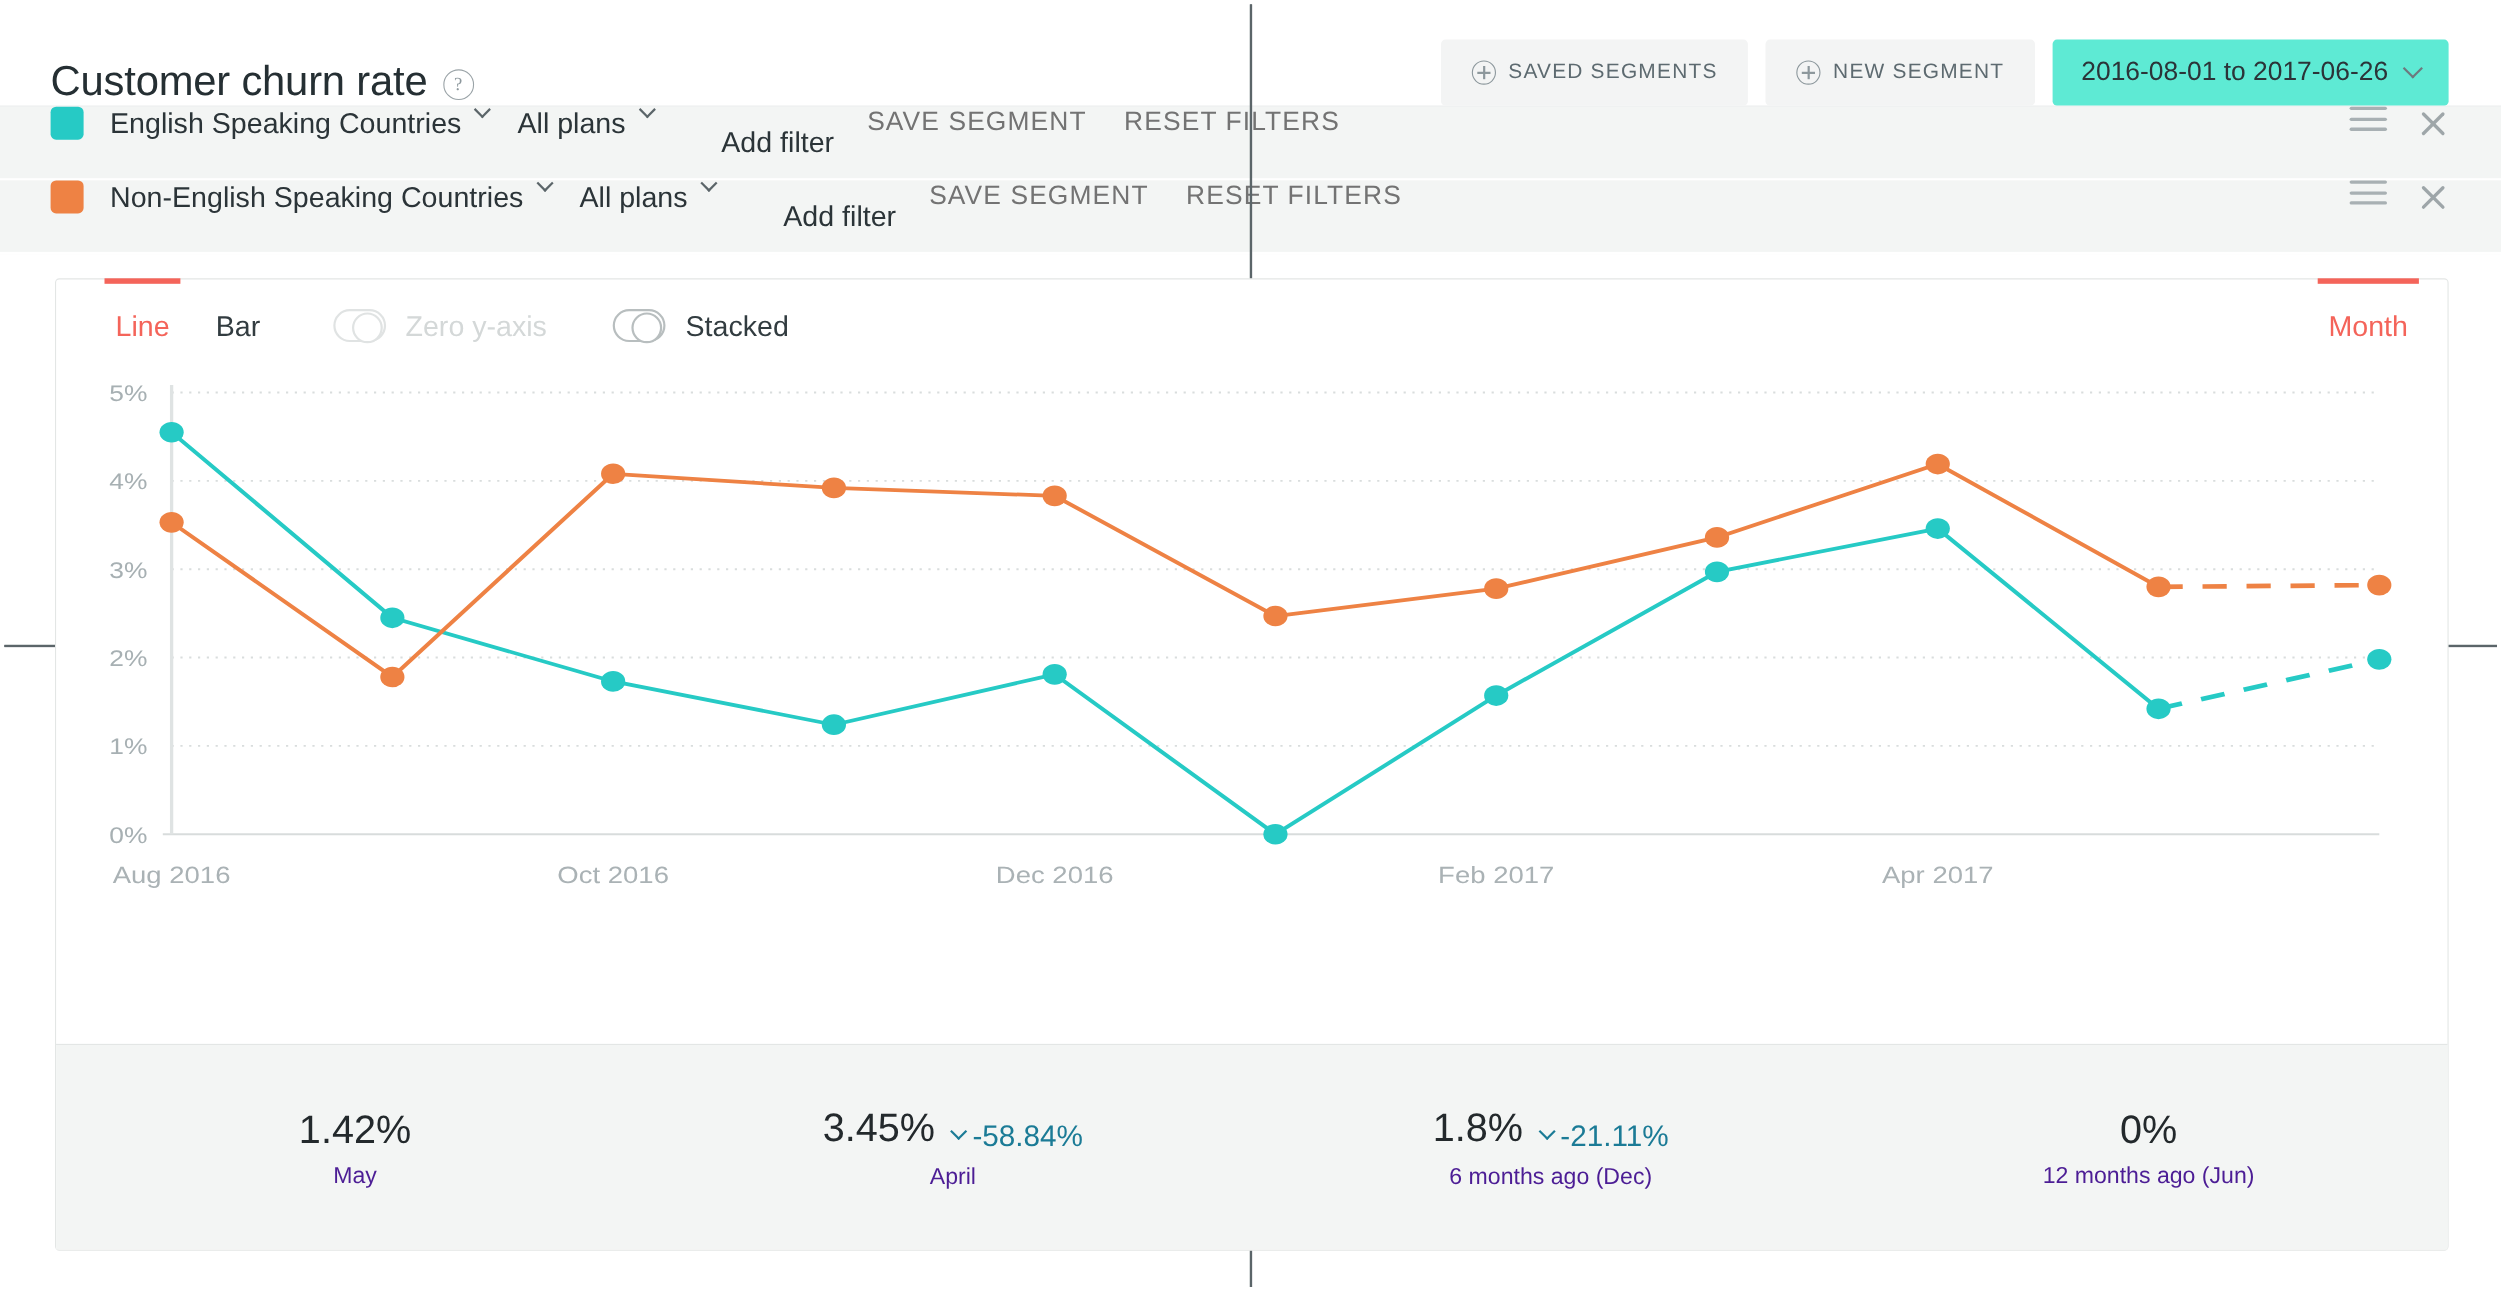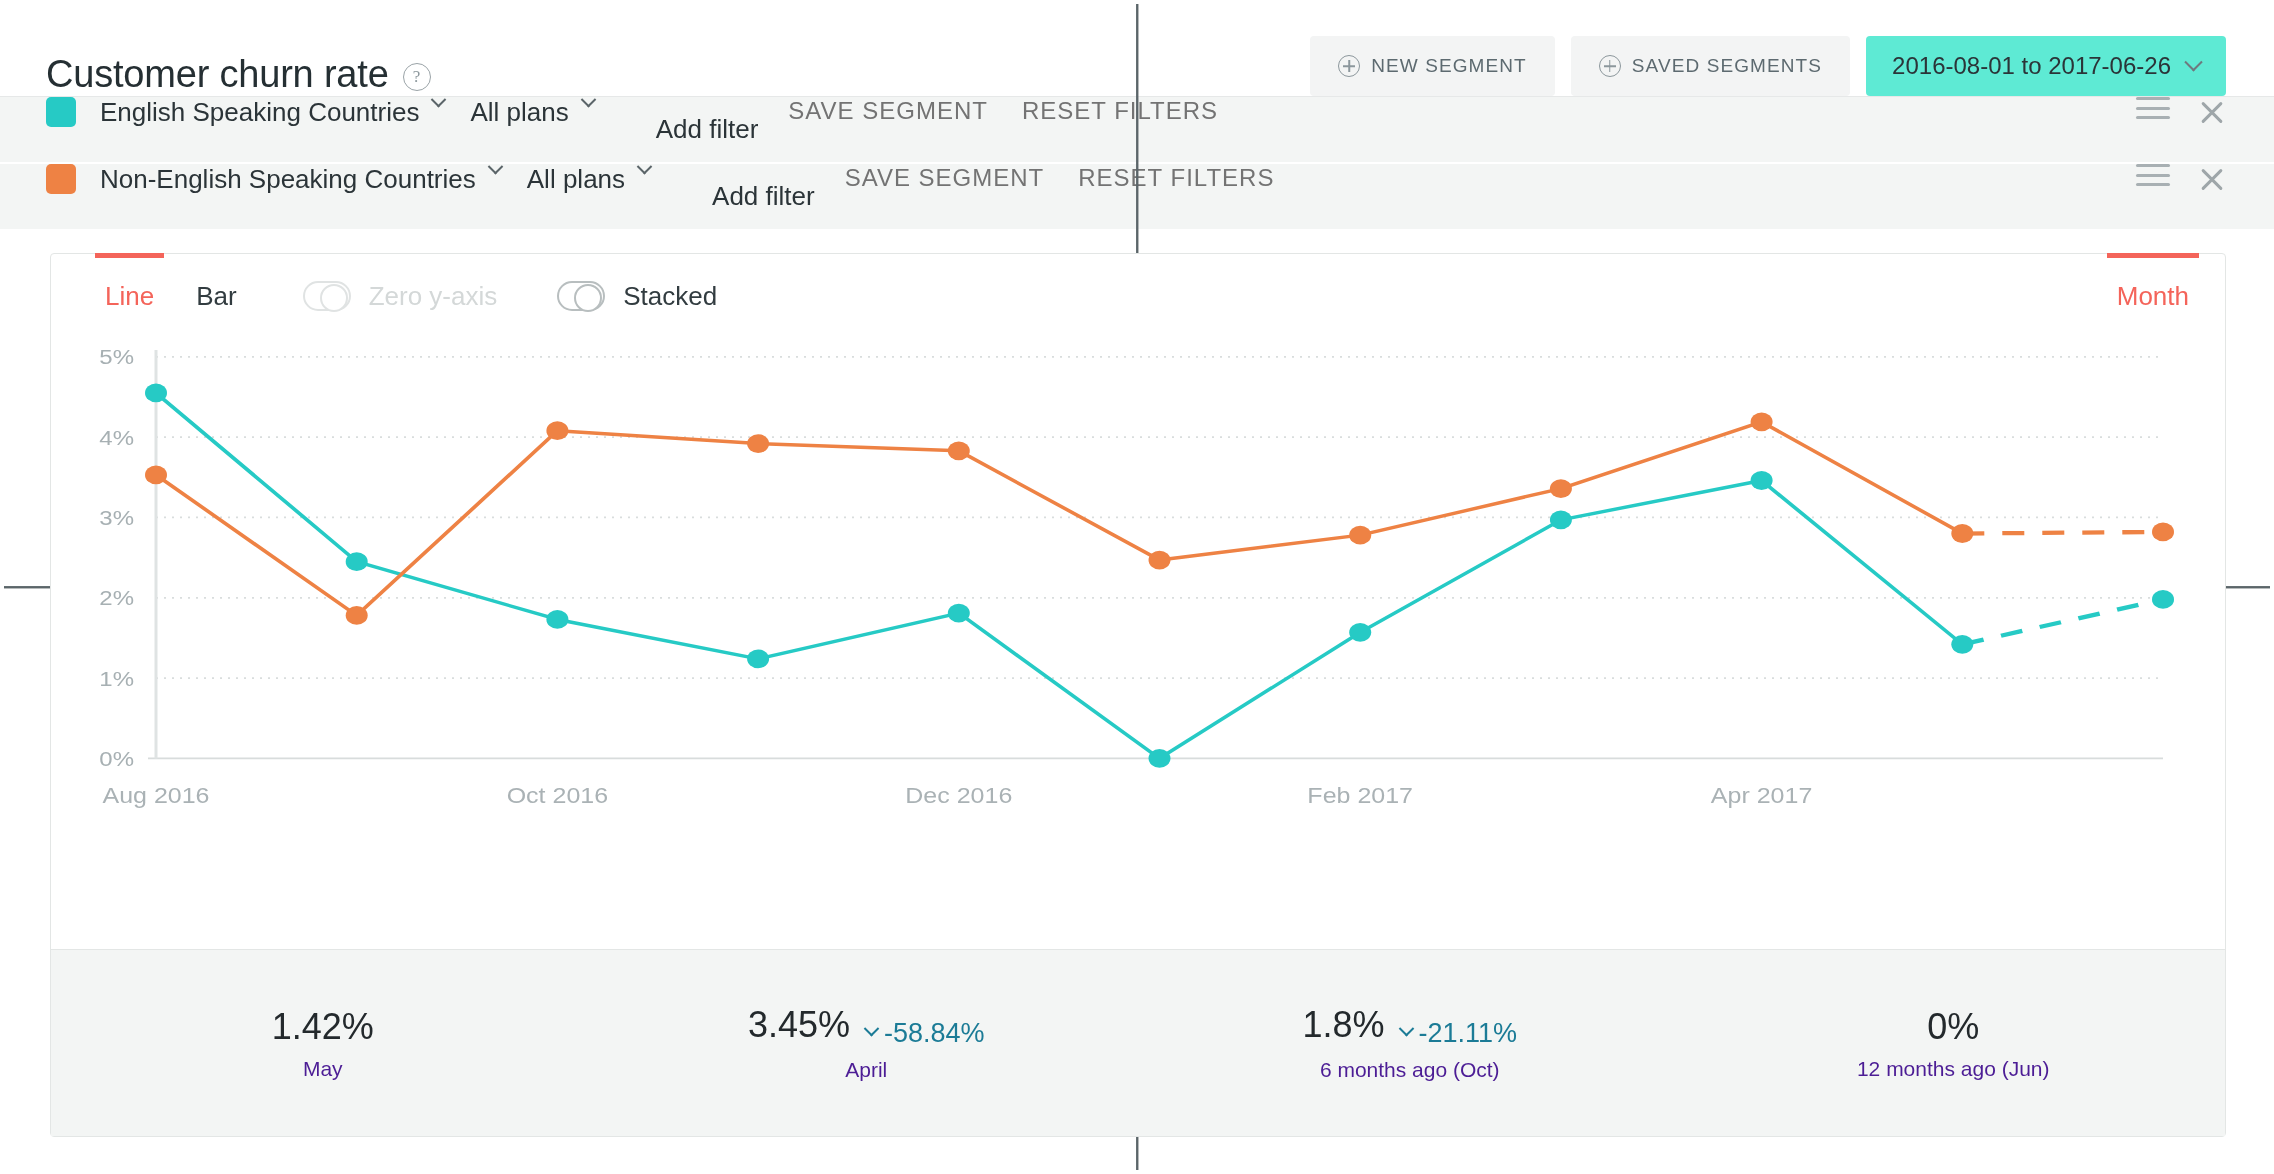--- a/index.html
+++ b/index.html
@@ -223,25 +223,25 @@
 <body>
 
 <div class="page-header">
   <div class="page-title-wrap">
     <div class="page-title">Customer churn rate</div>
     <div class="help-icon">?</div>
   </div>
   <div class="header-actions">
     <button class="hdr-btn">
       <span class="plus-circle"></span>
-      <span>NEW SEGMENT</span>
+      <span>SAVED SEGMENTS</span>
     </button>
     <button class="hdr-btn">
       <span class="plus-circle"></span>
-      <span>SAVED SEGMENTS</span>
+      <span>NEW SEGMENT</span>
     </button>
     <button class="date-btn">
       <span>2016-08-01 to 2017-06-26</span>
       <span class="chev"></span>
     </button>
   </div>
 </div>
 
 <div class="segments">
 
@@ -375,21 +375,21 @@
       <div class="summary-label">April</div>
     </div>
     <div class="summary-cell">
       <div class="summary-top">
         <span class="summary-value">1.8%</span>
         <span class="summary-delta">
           <span class="delta-chev"></span>
           <span>-21.11%</span>
         </span>
       </div>
-      <div class="summary-label">6 months ago (Oct)</div>
+      <div class="summary-label">6 months ago (Dec)</div>
     </div>
     <div class="summary-cell">
       <div class="summary-top">
         <span class="summary-value">0%</span>
       </div>
       <div class="summary-label">12 months ago (Jun)</div>
     </div>
   </div>
 
 </div>

